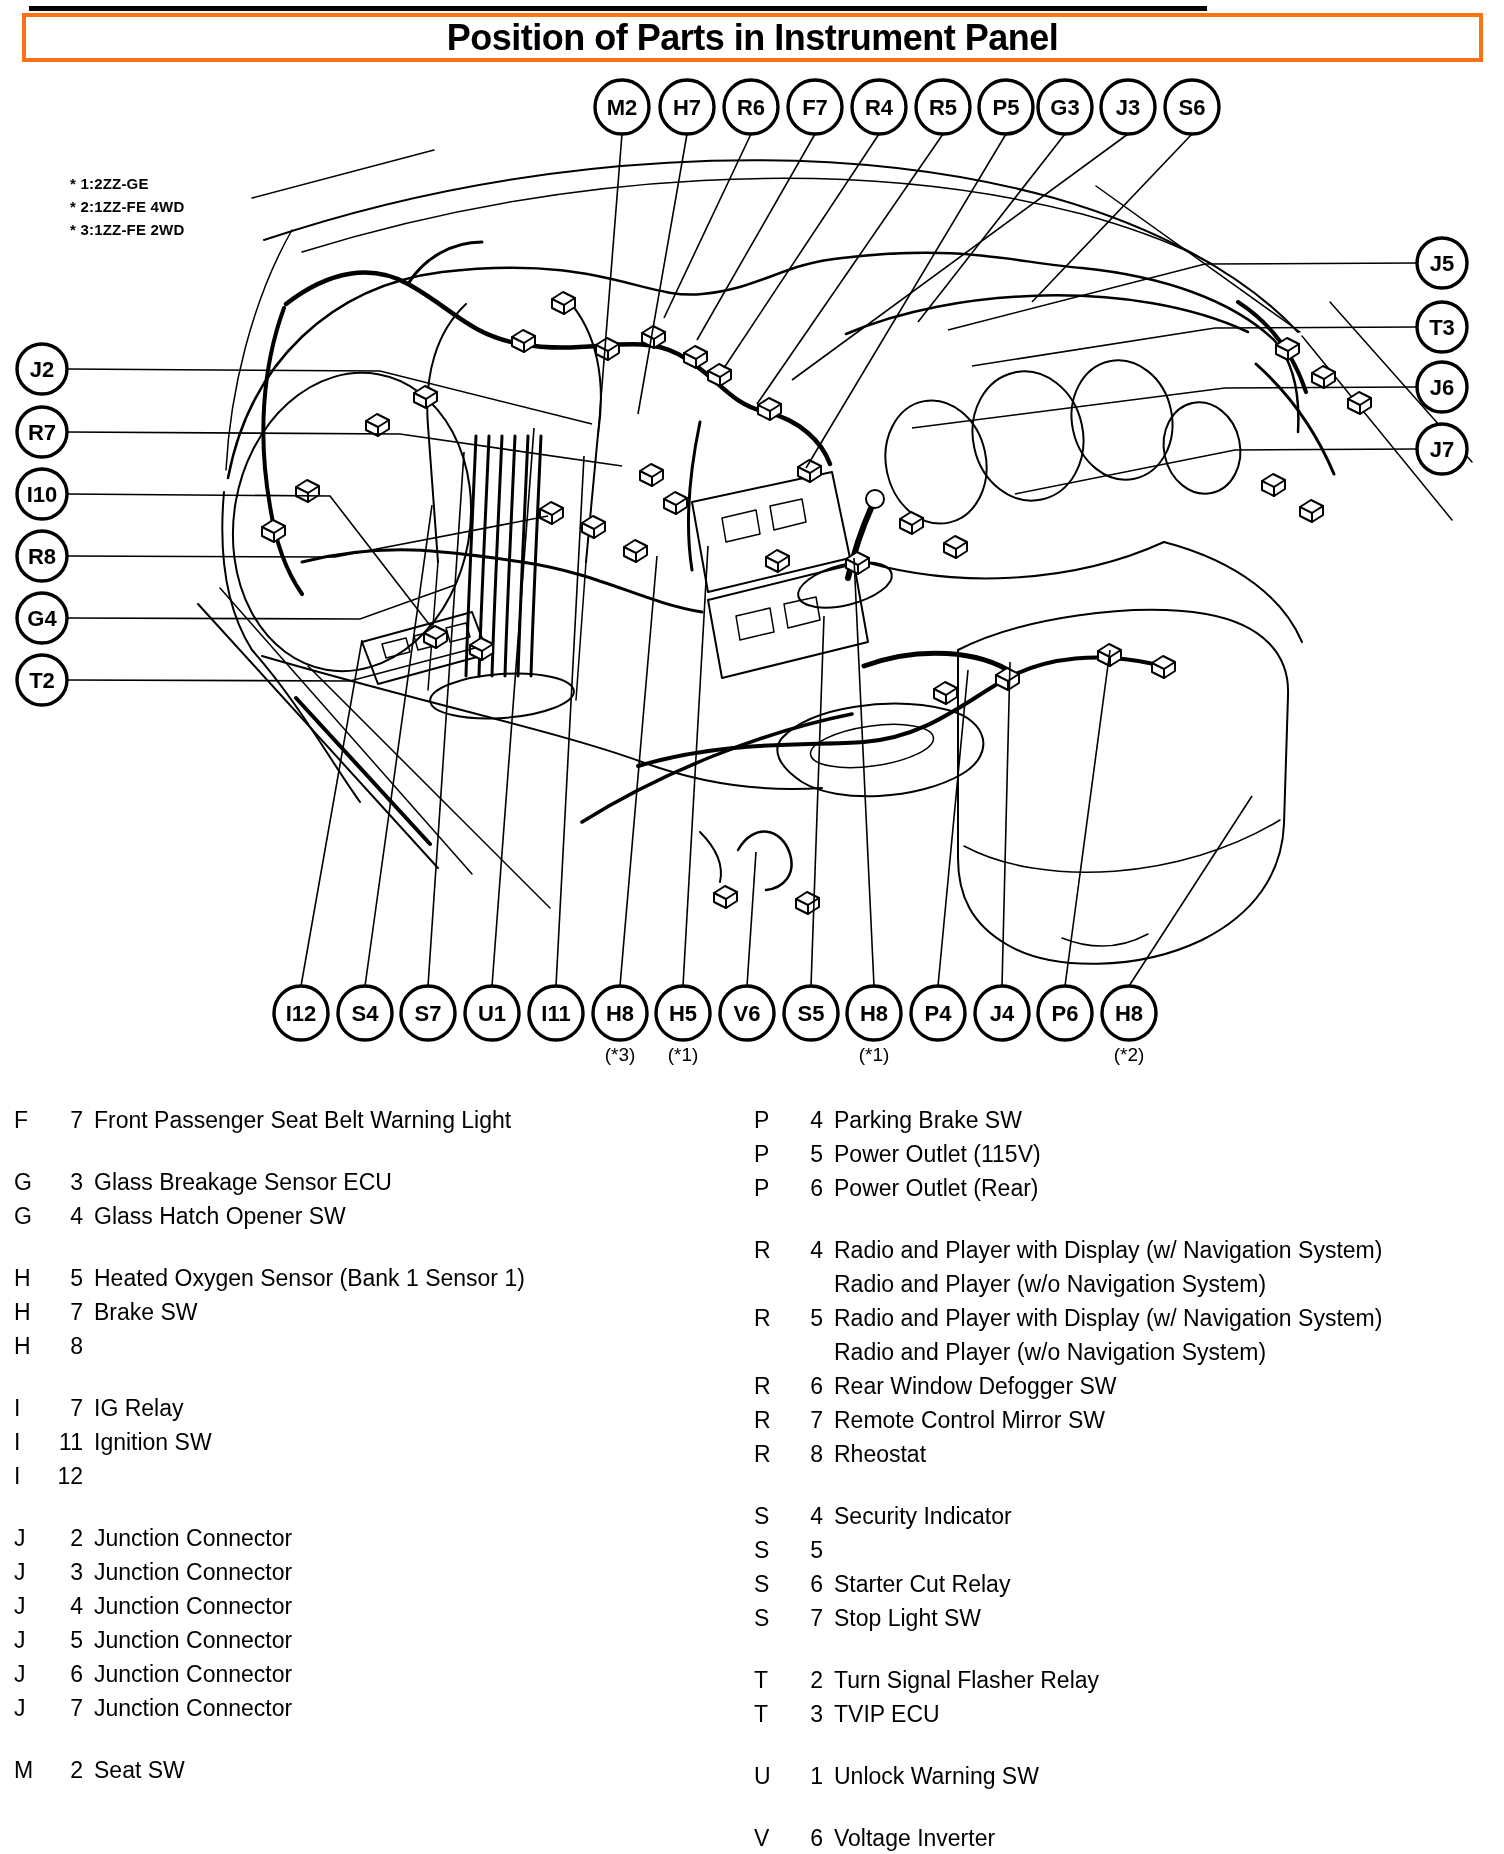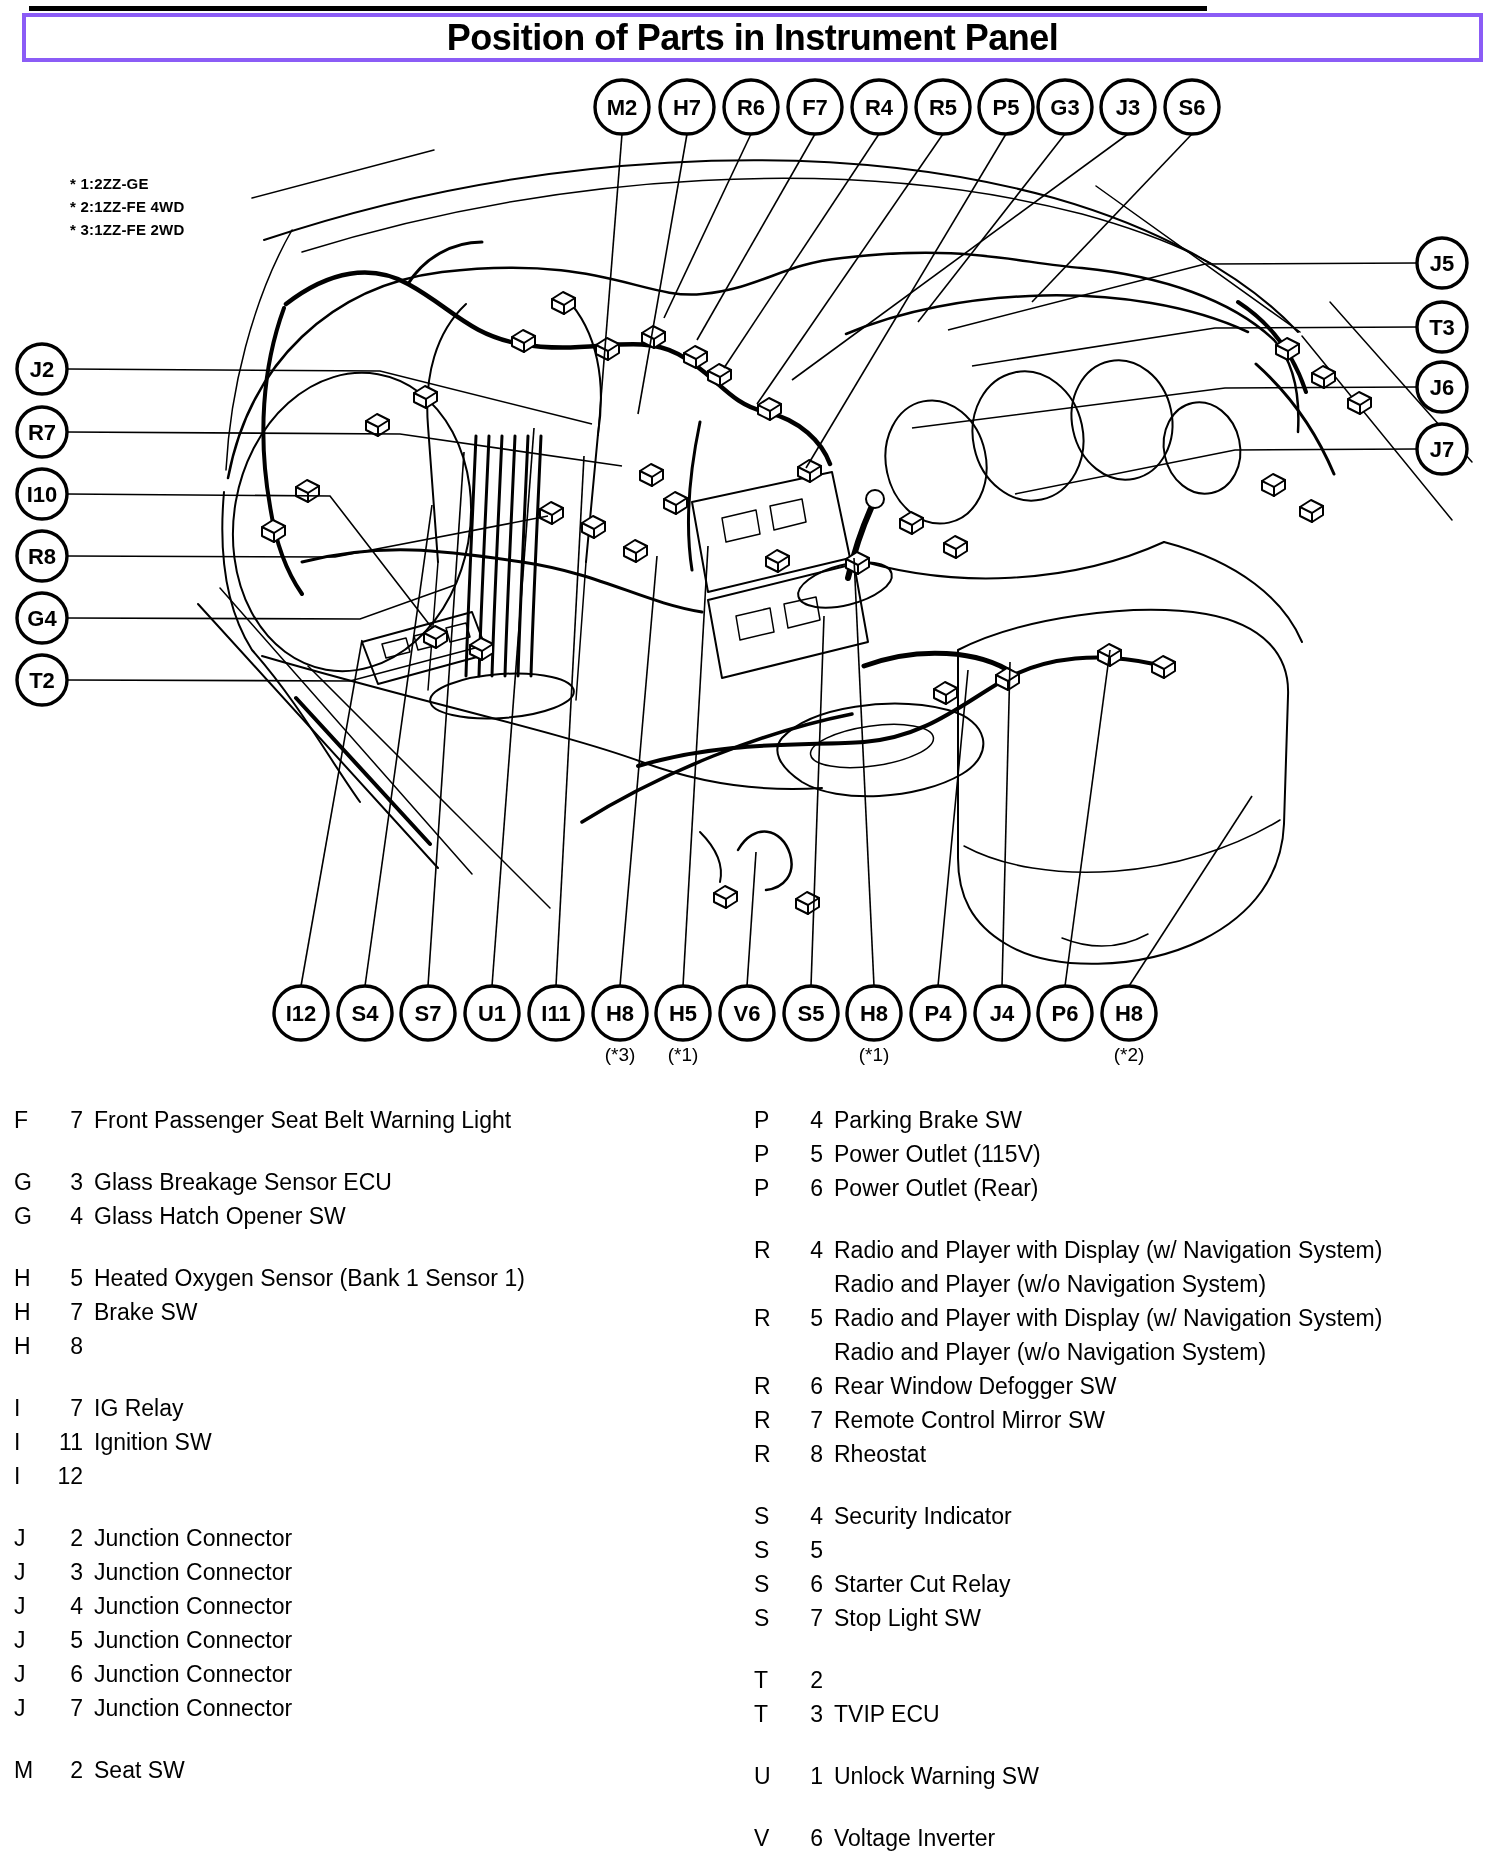--- a/index.html
+++ b/index.html
@@ -1,18 +1,18 @@
 <!DOCTYPE html>
 <html><head>
 <meta charset="utf-8">
 <style>
   html,body{margin:0;padding:0;background:#fff;}
   body{position:relative;width:1504px;height:1854px;font-family:"Liberation Sans",sans-serif;color:#000;overflow:hidden;}
   .top-rule{position:absolute;left:29px;top:6px;width:1178px;height:5px;background:#000;}
-  .title-bar{position:absolute;left:22px;top:13px;width:1453px;height:41px;border:4px solid #8b5cf6;
+  .title-bar{position:absolute;left:22px;top:13px;width:1453px;height:41px;border:4px solid #f97316;
              display:flex;align-items:center;justify-content:center;}
   .title-bar span{font-size:36px;font-weight:bold;letter-spacing:-0.5px;}
   .footnote{position:absolute;left:70px;top:172px;font-size:15px;line-height:23px;font-weight:bold;letter-spacing:0.2px;}
   svg{position:absolute;left:0;top:0;}
   .legend-col{position:absolute;top:1103px;font-size:23px;}
   #legend-left{left:14px;width:660px;}
   #legend-right{left:754px;width:740px;}
   .legend-group{margin-bottom:28px;}
   .legend-row{display:grid;grid-template-columns:26px 32px 1fr;column-gap:11px;height:34px;align-items:baseline;line-height:34px;}
   .legend-row .ln{text-align:right;}
@@ -514,20 +514,21 @@
       <div class="legend-row">
         <span class="lc">S</span>
         <span class="ln">7</span>
         <span class="ld">Stop Light SW</span>
       </div>
     </div>
     <div class="legend-group">
       <div class="legend-row">
         <span class="lc">T</span>
         <span class="ln">2</span>
+        <span class="ld">Turn Signal Flasher Relay</span>
       </div>
       <div class="legend-row">
         <span class="lc">T</span>
         <span class="ln">3</span>
         <span class="ld">TVIP ECU</span>
       </div>
     </div>
     <div class="legend-group">
       <div class="legend-row">
         <span class="lc">U</span>

